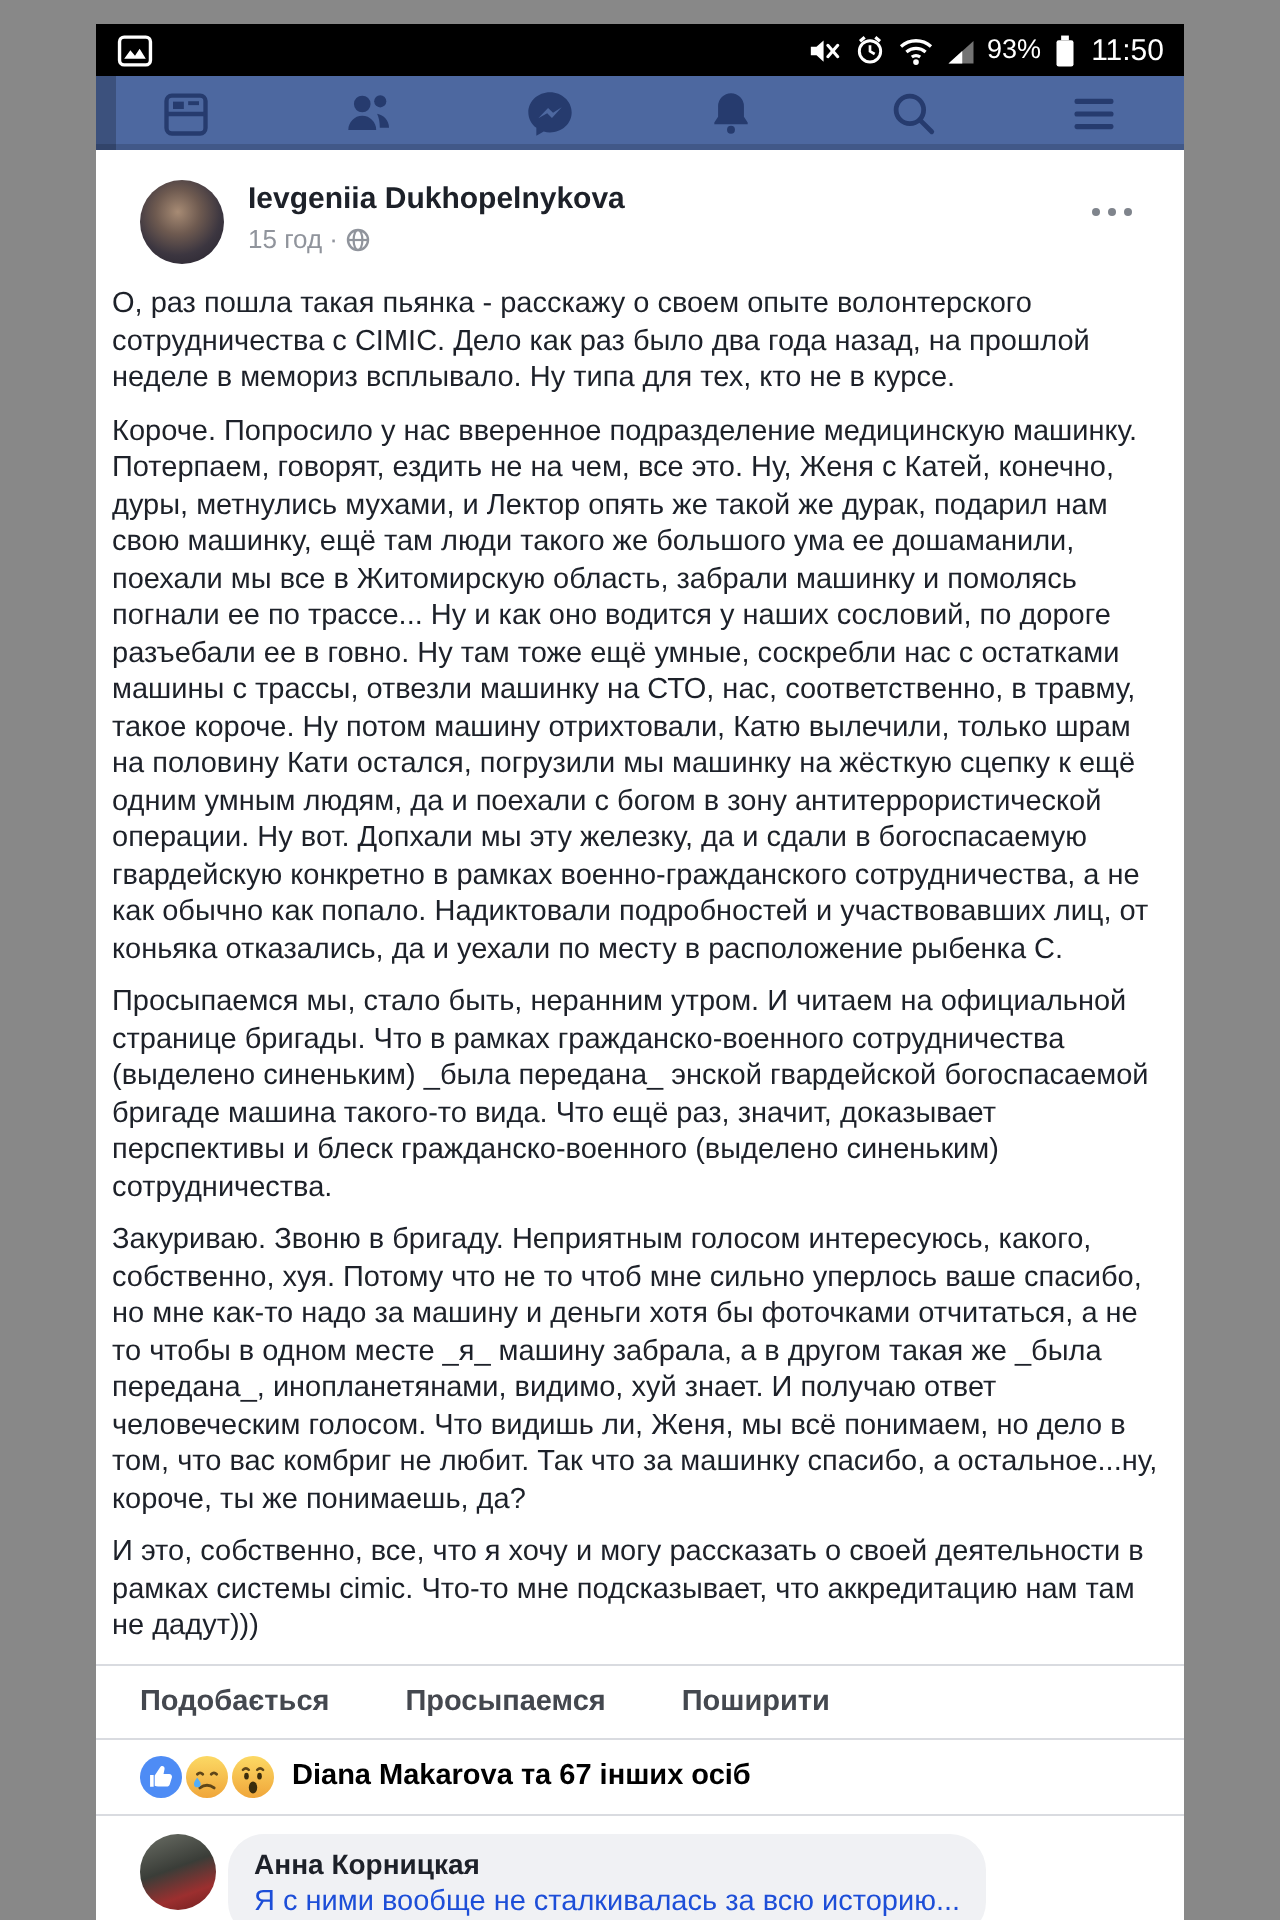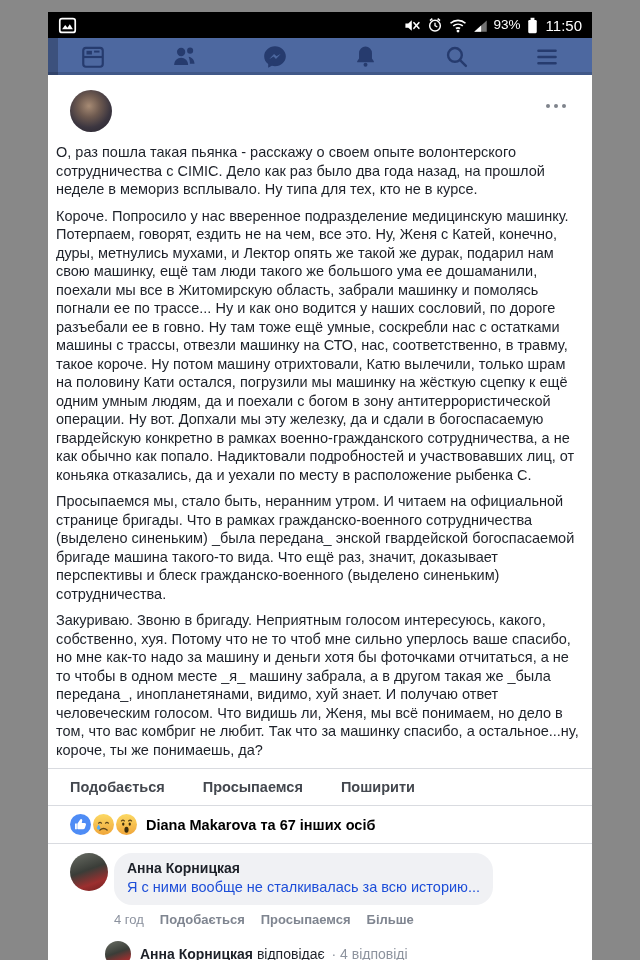--- a/index.html
+++ b/index.html
@@ -151,32 +151,44 @@
       <svg width="26" height="26" viewBox="0 0 24 24">
         <rect x="3" y="5" width="18" height="2.4" rx="1" fill="currentColor"></rect>
         <rect x="3" y="10.8" width="18" height="2.4" rx="1" fill="currentColor"></rect>
         <rect x="3" y="16.6" width="18" height="2.4" rx="1" fill="currentColor"></rect>
       </svg>
     </div>
   </div>
 
   <div class="post-header">
     <div class="avatar avatar-author"></div>
+    <div class="header-text">
+      <div class="author-name">Ievgeniia Dukhopelnykova</div>
+      <div class="time-row">
+        <span>15 год ·</span>
+        <svg width="12" height="12" viewBox="0 0 12 12">
+          <circle cx="6" cy="6" r="5" fill="none" stroke="#90949c" stroke-width="1.2"></circle>
+          <ellipse cx="6" cy="6" rx="2.2" ry="5" fill="none" stroke="#90949c" stroke-width="1.1"></ellipse>
+          <line x1="1" y1="6" x2="11" y2="6" stroke="#90949c" stroke-width="1.1"></line>
+        </svg>
+      </div>
+    </div>
     <div class="more-btn">
         <i></i>
         <i></i>
         <i></i>
       </div>
   </div>
 
   <div class="post-body">
     <p>О, раз пошла такая пьянка - расскажу о своем опыте волонтерского сотрудничества с CIMIC. Дело как раз было два года назад, на прошлой неделе в мемориз всплывало. Ну типа для тех, кто не в курсе.</p>
     <p>Короче. Попросило у нас вверенное подразделение медицинскую машинку. Потерпаем, говорят, ездить не на чем, все это. Ну, Женя с Катей, конечно, дуры, метнулись мухами, и Лектор опять же такой же дурак, подарил нам свою машинку, ещё там люди такого же большого ума ее дошаманили, поехали мы все в Житомирскую область, забрали машинку и помолясь погнали ее по трассе... Ну и как оно водится у наших сословий, по дороге разъебали ее в говно. Ну там тоже ещё умные, соскребли нас с остатками машины с трассы, отвезли машинку на СТО, нас, соответственно, в травму, такое короче. Ну потом машину отрихтовали, Катю вылечили, только шрам на половину Кати остался, погрузили мы машинку на жёсткую сцепку к ещё одним умным людям, да и поехали с богом в зону антитеррористической операции. Ну вот. Допхали мы эту железку, да и сдали в богоспасаемую гвардейскую конкретно в рамках военно-гражданского сотрудничества, а не как обычно как попало. Надиктовали подробностей и участвовавших лиц, от коньяка отказались, да и уехали по месту в расположение рыбенка С.</p>
     <p>Просыпаемся мы, стало быть, неранним утром. И читаем на официальной странице бригады. Что в рамках гражданско-военного сотрудничества (выделено синеньким) _была передана_ энской гвардейской богоспасаемой бригаде машина такого-то вида. Что ещё раз, значит, доказывает перспективы и блеск гражданско-военного (выделено синеньким) сотрудничества.</p>
     <p>Закуриваю. Звоню в бригаду. Неприятным голосом интересуюсь, какого, собственно, хуя. Потому что не то чтоб мне сильно уперлось ваше спасибо, но мне как-то надо за машину и деньги хотя бы фоточками отчитаться, а не то чтобы в одном месте _я_ машину забрала, а в другом такая же _была передана_, инопланетянами, видимо, хуй знает. И получаю ответ человеческим голосом. Что видишь ли, Женя, мы всё понимаем, но дело в том, что вас комбриг не любит. Так что за машинку спасибо, а остальное...ну, короче, ты же понимаешь, да?</p>
+    <p>И это, собственно, все, что я хочу и могу рассказать о своей деятельности в рамках системы cimic. Что-то мне подсказывает, что аккредитацию нам там не дадут)))</p>
   </div>
 
   <div class="divider" style="margin-top:9px;"></div>
   <div class="action-row">
     <span>Подобається</span>
     <span>Просыпаемся</span>
     <span>Поширити</span>
   </div>
   <div class="divider"></div>
 

